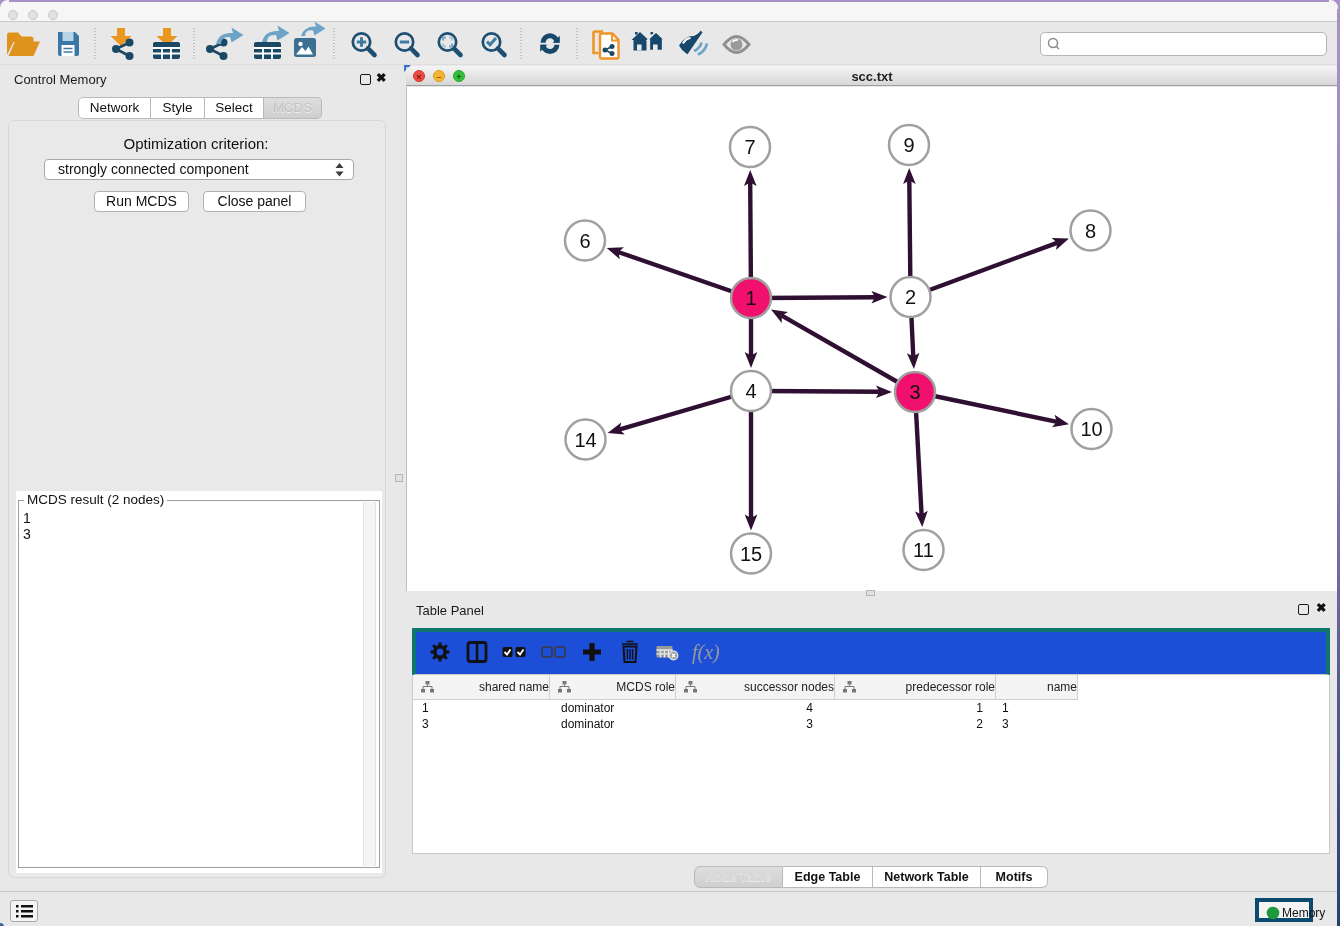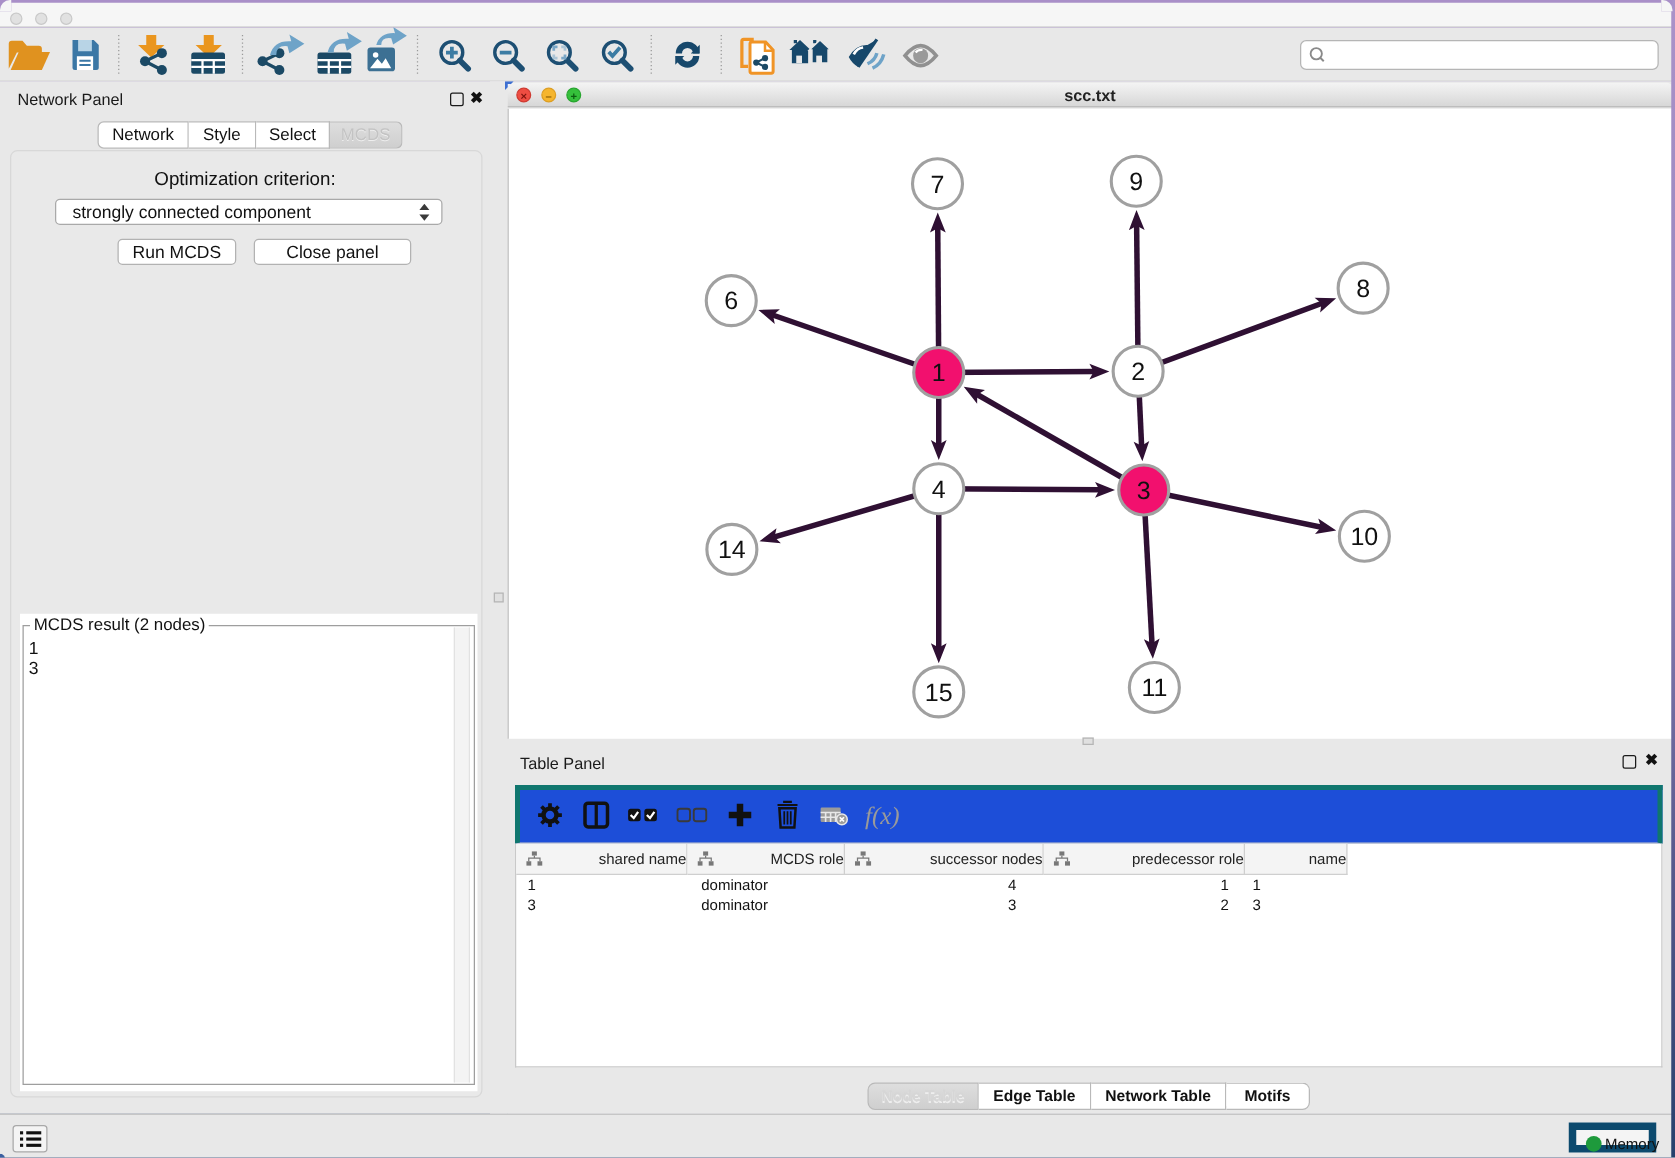--- a/index.html
+++ b/index.html
@@ -20,21 +20,21 @@
 .tab{position:absolute;top:32px;height:22px;background:#fff;border:1px solid #b9b9b9;border-left:none;font-size:13.5px;color:#111;text-align:center;line-height:20px}
 #tabN{left:78px;width:73px;border-left:1px solid #b9b9b9;border-radius:5px 0 0 5px}
 #tabSt{left:151px;width:54px}
 #tabSe{left:205px;width:59px}
 #tabM{left:264px;width:58px;border-radius:0 5px 5px 0;background:linear-gradient(#dedede,#cfcfcf);color:#c3c3c3;text-shadow:0 1px 0 #eee}
 #lcontent{position:absolute;left:8px;top:55px;width:378px;height:758px;background:#e9e9e9;border:1px solid #d8d8d8;border-radius:6px}
 #optlabel{position:absolute;left:0;top:70px;width:392px;text-align:center;font-size:15px;color:#111}
 #selbox{position:absolute;left:44px;top:94px;width:310px;height:21px;background:#fff;border:1px solid #a9a9a9;border-radius:4px;font-size:14px;color:#111;line-height:19px;padding-left:13px}
 .btn{position:absolute;top:126px;height:21px;background:#fff;border:1px solid #b2b2b2;border-radius:4px;font-size:14px;color:#111;text-align:center;line-height:19px}
 #runbtn{left:94px;width:95px}
-#closebtn{left:203px;width:126px}
+#closebtn{left:203px;width:103px}
 #reswhite{position:absolute;left:16px;top:426px;width:366px;height:382px;background:#fff}
 #resgroup{position:absolute;left:18px;top:435px;width:362px;height:368px;border:1px solid #9e9e9e}
 #reslabel{position:absolute;left:24px;top:427px;background:#fff;padding:0 3px;font-size:13.5px;color:#111}
 #restext{position:absolute;left:23px;top:445px;font-size:14px;color:#111;line-height:16px}
 #resscroll{position:absolute;left:363px;top:437px;width:13px;height:364px;background:#f4f4f4;border-left:1px solid #e2e2e2;border-right:1px solid #e2e2e2}
 
 #vsplit{position:absolute;left:392px;top:65px;width:14px;height:826px;background:#e8e8e8}
 #vgrip{position:absolute;left:395px;top:474px;width:8px;height:8px;background:#e0e0e0;border:1px solid #b5b5b5}
 #hgrip{position:absolute;left:866px;top:590px;width:9px;height:6px;background:#e0e0e0;border:1px solid #b5b5b5}
 
@@ -46,21 +46,21 @@
 
 #tpanel{position:absolute;left:406px;top:597px;width:932px;height:294px;background:#e8e8e8}
 #ttoolbar{position:absolute;left:6px;top:31px;width:918px;height:47px;background:#1d4ed8;border:4px solid #0f766e;border-bottom:1px solid #c9c9c9}
 #twhite{position:absolute;left:6px;top:78px;width:918px;height:179px;background:#fff;border:1px solid #c9c9c9;border-top:none}
 .th{position:absolute;top:0;height:25px;background:#f4f4f4;border-right:1px solid #cfcfcf;border-bottom:1px solid #cfcfcf;font-size:12px;color:#222;text-align:right;line-height:25px}
 .trow{position:absolute;font-size:12px;color:#111;height:16px;line-height:16px}
 .btab{position:absolute;top:269px;height:22px;background:#fff;border:1px solid #b9b9b9;border-left:none;font-size:12.5px;font-weight:bold;color:#111;text-align:center;line-height:20px}
 
 #statusbar{position:absolute;left:0;top:891px;width:1340px;height:35px;background:#e8e8e8;border-top:1px solid #c6c6c6}
 #listbtn{position:absolute;left:10px;top:8px;width:28px;height:22px;background:#f4f4f4;border:1px solid #a8a8a8;border-radius:3px}
-#membtn{position:absolute;left:1255px;top:6px;width:70px;height:24px;background:#f4f4f4;border:6px solid #0c4a6e}
+#membtn{position:absolute;left:1255px;top:6px;width:58px;height:24px;background:#f4f4f4;border:4px solid #0c4a6e}
 
 #ptop{position:absolute;left:0;top:0;width:1340px;height:2px;background:#a98fc8}
 #pright{position:absolute;left:1337px;top:0;width:3px;height:926px;background:linear-gradient(180deg,#ab92c9 0%,#9a89c0 25%,#8f81b8 45%,#57598c 75%,#27406c 100%)}
 .corner{position:absolute;top:0;width:9px;height:9px;background:#a98fc8}
 .corner>div{position:absolute;left:0;top:0;width:9px;height:9px;background:#f6f6f6}
 </style></head>
 <body>
 <div id="titlebar">
   <div class="tl" style="left:8px"></div>
   <div class="tl" style="left:28px"></div>
@@ -177,21 +177,21 @@
         <line x1="521" y1="6" x2="521" y2="38"></line>
   <line x1="577" y1="6" x2="577" y2="38"></line>
 </g>
 </svg>
 </div>
 <div id="search"><svg width="24" height="22">
       <circle cx="12" cy="10" r="4.5" stroke="#8a8a8a" stroke-width="1.5" fill="none"></circle>
       <line x1="15.2" y1="13.2" x2="18" y2="16" stroke="#8a8a8a" stroke-width="1.5"></line>
     </svg></div>
 <div id="lpanel">
-  <div class="ptitle" style="position:absolute;left:14px;top:7px">Network Panel</div>
+  <div class="ptitle" style="position:absolute;left:14px;top:7px">Control Memory</div>
   <div class="sqico" style="left:360px;top:9px"></div>
   <div class="xico" style="left:376px;top:7px">✖</div>
   <div id="lcontent"></div>
   <div class="tab" id="tabN">Network</div>
   <div class="tab" id="tabSt">Style</div>
   <div class="tab" id="tabSe">Select</div>
   <div class="tab" id="tabM">MCDS</div>
   <div id="selbox">strongly connected component<svg style="position:absolute;right:9px;top:3px" width="9" height="14">
         <polygon points="4.5,0 8.5,5 0.5,5" fill="#3a3a3a"></polygon>
         <polygon points="4.5,13.5 8.5,8.5 0.5,8.5" fill="#3a3a3a"></polygon>

